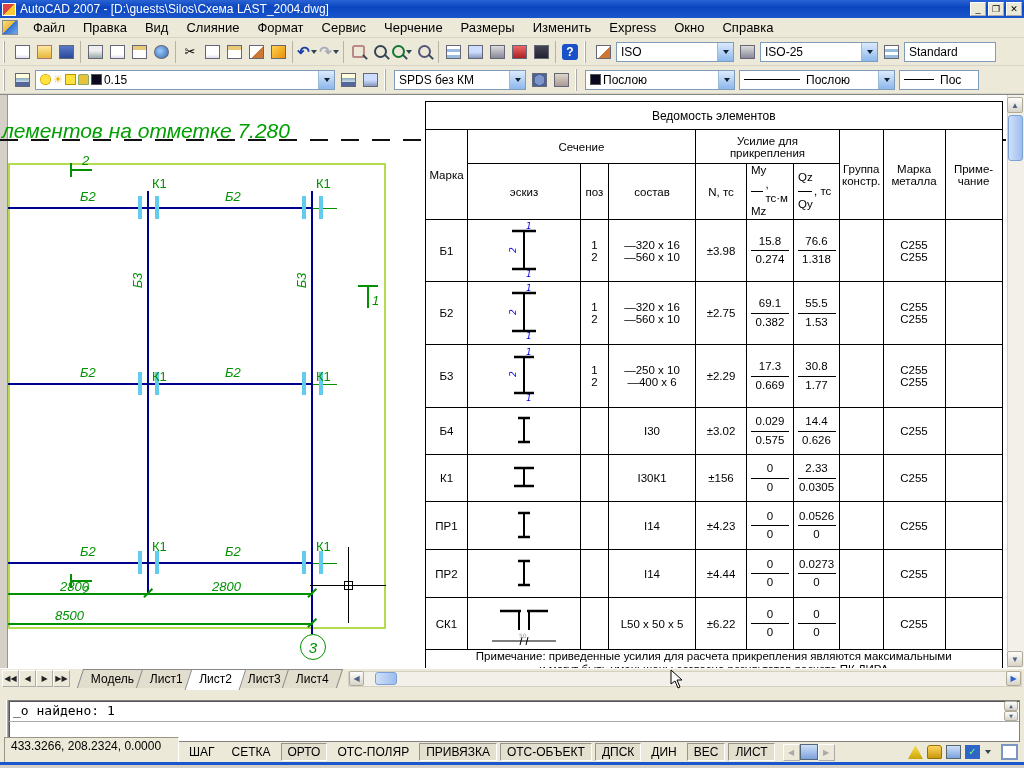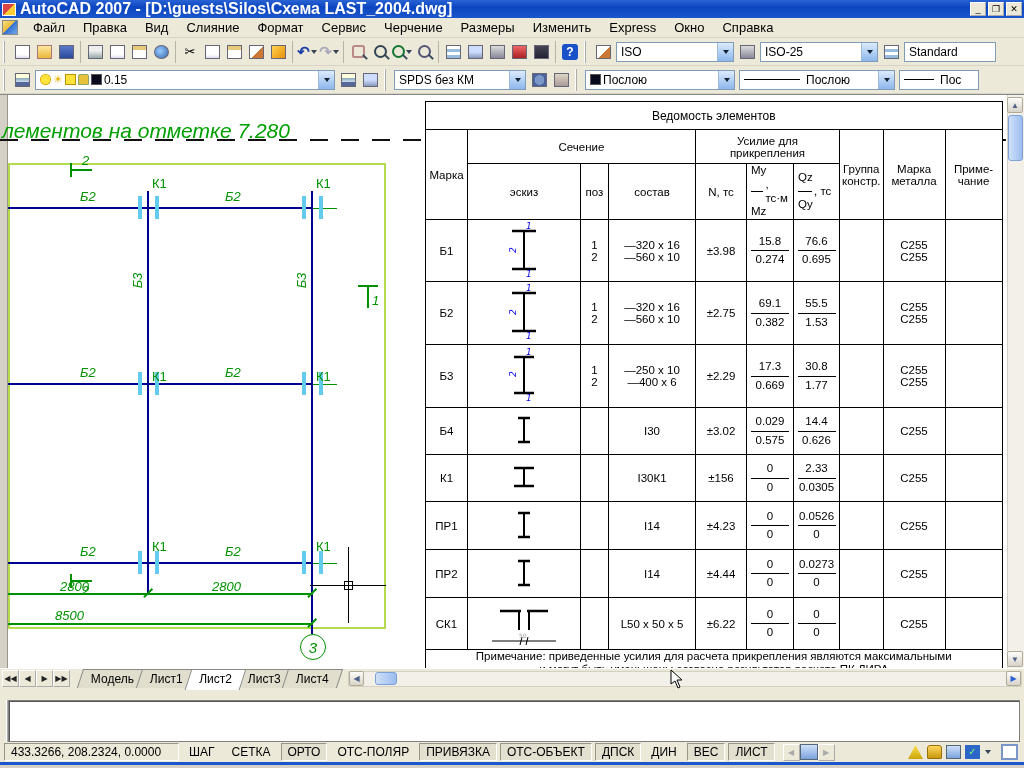--- a/index.html
+++ b/index.html
@@ -7,21 +7,21 @@
   body {
     width:1024px; height:768px; overflow:hidden; position:relative;
     font-family:"Liberation Sans", sans-serif; background:#ece9d8; font-size:13px;
   }
   
   #titlebar { position:absolute; left:0; top:0; width:1024px; height:18px;
     background:linear-gradient(180deg,#2a63d4 0%,#0b46c0 40%,#1c56cc 100%);
     display:flex; align-items:center; padding:0 2px; }
   #titlebar .appicon { width:14px; height:13px; margin-right:4px;
     background:linear-gradient(135deg,#d44 50%,#fc3 50%); border:1px solid #fff; }
-  #titlebar .title { color:#fff; font-weight:bold; font-size:16px; white-space:nowrap; }
+  #titlebar .title { color:#fff; font-weight:normal; font-size:12px; white-space:nowrap; }
   .winbtns { margin-left:auto; display:flex; gap:2px; }
   .winbtn { width:16px; height:14px; background:#ece9d8; border:1px outset #fff;
     font-size:9px; line-height:12px; text-align:center; color:#000; }
   
   #menubar { position:absolute; left:0; top:18px; width:1024px; height:20px;
     background:#ece9d8; display:flex; align-items:center; border-bottom:1px solid #d8d4c8; }
   #menubar .docicon { width:16px; height:15px; margin:0 6px 0 2px;
     background:linear-gradient(135deg,#fbe27a 0%,#e8b93e 45%,#2f6fd0 46%,#79a9e8 100%);
     border:1px solid #888; }
   .menuitem { padding:20px 9px; color:#000; }
@@ -139,21 +139,21 @@
     background:#fff; border:1px solid #808080; box-shadow:inset 1px 1px 0 #555;
     font-family:"DejaVu Sans Mono", monospace; font-size:13px; }
   #cmdhandle { position:absolute; left:0; top:700px; width:8px; height:42px;
     background:#ece9d8; border-right:2px ridge #fff; }
   #cmd-line1 { height:21px; line-height:20px; padding-left:4px; border-bottom:1px solid #aaa; position:relative; }
   #cmd-prompt { height:20px; line-height:19px; padding-left:4px; }
   #cmdscroll { position:absolute; right:0; top:0; width:15px; height:20px; }
   
   #statusbar { position:absolute; left:0; top:742px; width:1024px; height:20px;
     background:#ece9d8; display:flex; align-items:center; font-size:12px; }
-  #coords { width:175px; height:18px; margin-left:4px; padding:1px 6px 0 6px;
+  #coords { width:175px; height:30px; margin-left:4px; padding:1px 6px 0 6px;
     border:1px solid; border-color:#9a9687 #fff #fff #9a9687; background:#ece9d8; }
   .stbtn { height:18px; padding:1px 6px 0 6px; margin-left:3px; border:1px solid transparent; }
   .stbtn.on { border-color:#9a9687 #fff #fff #9a9687; background:#e4e0d0; }
   #tray { margin-left:auto; display:flex; align-items:center; gap:4px; padding-right:6px; }
   .tico { width:15px; height:14px; }
   .tico.warn { background:linear-gradient(180deg,#ffe24d,#caa40a); clip-path:polygon(50% 0,100% 100%,0 100%); }
   .tico.lock { background:linear-gradient(180deg,#ffd75e,#c9980d); border-radius:3px 3px 1px 1px; border:1px solid #97700a; }
   .tico.page { background:linear-gradient(180deg,#cfe0f8,#7ba3dd); border:1px solid #567; }
   .tico.check { background:#2d66c8; color:#7f7; font-size:10px; line-height:13px; text-align:center; }
   #cleanbtn { width:17px; height:16px; background:#fff; border:2px solid #7a96c8; margin-left:6px; }
@@ -499,21 +499,21 @@
 —560 x 10</td>
         <td>±3.98</td>
         <td><span class="frac">
                 <span>15.8</span>
                 <span class="bar"></span>
                 <span>0.274</span>
               </span></td>
         <td><span class="frac">
                 <span>76.6</span>
                 <span class="bar"></span>
-                <span>0.695</span>
+                <span>1.318</span>
               </span></td>
         <td></td>
         <td class="pre">С255
 С255</td>
         <td></td>
       </tr>
 
       <tr style="height:63px">
         <td>Б2</td>
         <td>
@@ -751,20 +751,27 @@
   </div>
 </div>
 
 <svg id="mousecursor" width="14" height="20">
   <path d="M1,1 L1,15 L5,12 L8,19 L10,18 L7,11 L12,11 Z" fill="#fff" stroke="#000" stroke-width="1"></path>
 </svg>
 
 <div id="cmdgap"></div>
 <div id="cmdhandle"></div>
 <div id="cmdwindow">
+  <div id="cmd-line1">
+    <span>_о найдено:  1</span>
+    <div id="cmdscroll">
+      <div class="sb-btn" style="left:0;top:0;width:14px;height:10px;font-size:6px">▲</div>
+      <div class="sb-btn" style="left:0;top:10px;width:14px;height:10px;font-size:6px">▼</div>
+    </div>
+  </div>
 </div>
 
 <div id="statusbar">
   <div id="coords">433.3266, 208.2324, 0.0000</div>
   <div class="stbtn">ШАГ</div>
   <div class="stbtn">СЕТКА</div>
   <div class="stbtn on">ОРТО</div>
   <div class="stbtn">ОТС-ПОЛЯР</div>
   <div class="stbtn on">ПРИВЯЗКА</div>
   <div class="stbtn on">ОТС-ОБЪЕКТ</div>

